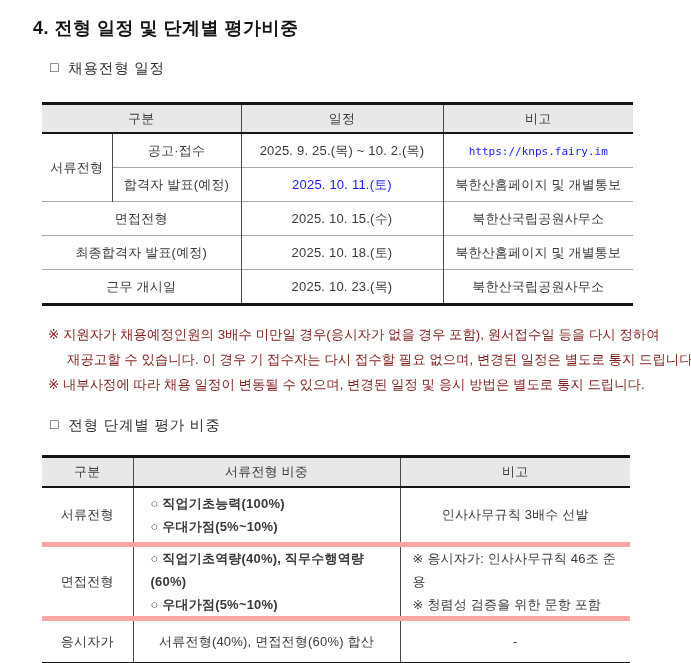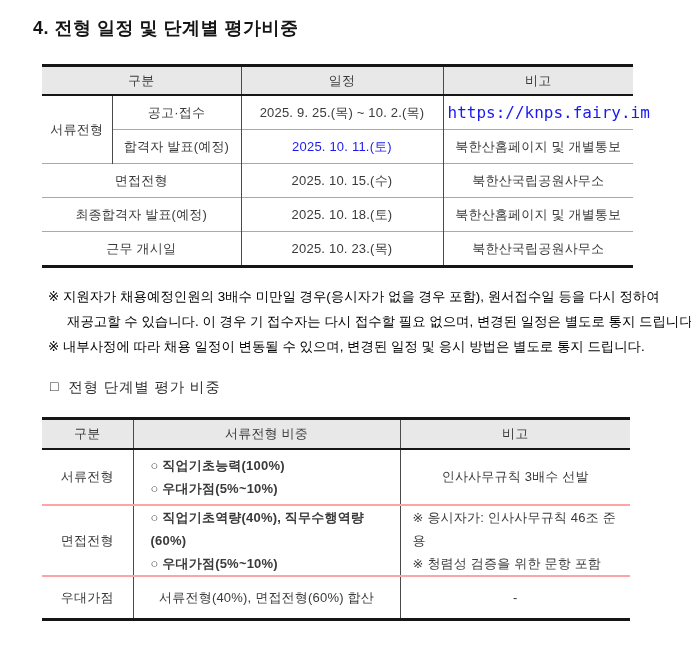--- a/index.html
+++ b/index.html
@@ -33,48 +33,51 @@
 
   .t1 { margin: 24px 0 0 42px; width: 591px; border-top: 3px solid #161616; border-bottom: 3px solid #161616; }
   .t1 th { height: 27px; border-bottom: 2px solid #161616; }
   .t1 td { height: 33px; }
   .vl { border-left: 1px solid #4a4a4a; }
   .t1 tr.sep > td { border-top: 1px solid #a9a9a9; }
 
   .link {
     color: #1a1af0;
     font-family: "DejaVu Sans Mono", monospace;
-    font-size: 16px;
+    font-size: 11px;
     text-decoration: none;
     letter-spacing: 0;
   }
   .blue { color: #1a1af0; }
 
-  .notes { margin: 16px 0 0 48px; width: 615px; font-size: 13.4px; color: #000000; }
+  .notes { margin: 16px 0 0 48px; width: 615px; font-size: 13.4px; color: #7f1d1d; }
   .notes .line { line-height: 25px; white-space: nowrap; }
   .notes .cont { padding-left: 19px; }
 
   .t2 { margin: 20px 0 0 42px; width: 588px; border-top: 3px solid #161616; border-bottom: 3px solid #161616; }
   .t2 th { height: 28px; border-bottom: 2px solid #161616; }
-  .t2 tr.sep > td { border-top: 2px solid #fca5a5; }
+  .t2 tr.sep > td { border-top: 5px solid #fca5a5; }
   .t2 td.row1 { height: 54px; }
   .t2 td.row2 { height: 51px; }
   .t2 td.row3 { height: 41px; }
   .cell-left { text-align: left; padding-left: 17px; }
   .cell-left .line { line-height: 23px; font-weight: bold; }
   .note-left { text-align: left; padding-left: 12px; }
   .note-left .line { line-height: 23px; }
 </style>
 </head>
 <body>
 
 <div class="doc">
 
   <div class="page-title">4. 전형 일정 및 단계별 평가비중</div>
 
+  <div class="section-heading">
+    <span class="marker">□</span><span>채용전형 일정</span>
+  </div>
 
   <table class="t1">
     <colgroup>
       <col style="width:70px">
         <col style="width:129px">
         <col style="width:202px">
         <col style="width:190px">
     </colgroup>
     <thead>
       <tr>
@@ -150,20 +153,20 @@
         <td class="vl cell-left row2">
           <div class="line">○ 직업기초역량(40%), 직무수행역량(60%)</div>
           <div class="line">○ 우대가점(5%~10%)</div>
         </td>
         <td class="vl note-left row2">
           <div class="line">※ 응시자가: 인사사무규칙 46조 준용</div>
           <div class="line">※ 청렴성 검증을 위한 문항 포함</div>
         </td>
       </tr>
       <tr class="sep">
-        <td class="row3">우대가점</td>
+        <td class="row3">응시자가</td>
         <td class="vl row3">서류전형(40%), 면접전형(60%) 합산</td>
         <td class="vl row3">-</td>
       </tr>
     </tbody>
   </table>
 
 </div>
 
 </body></html>

